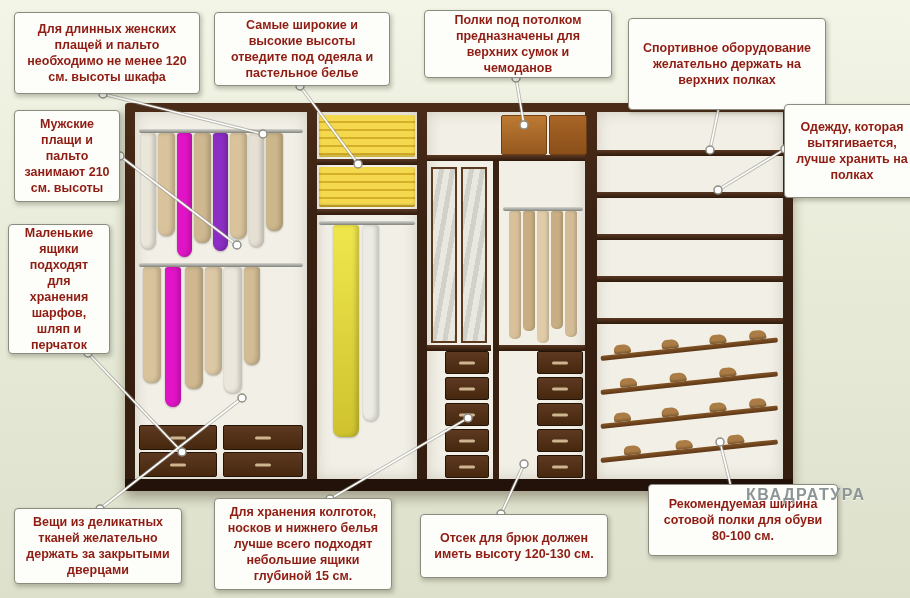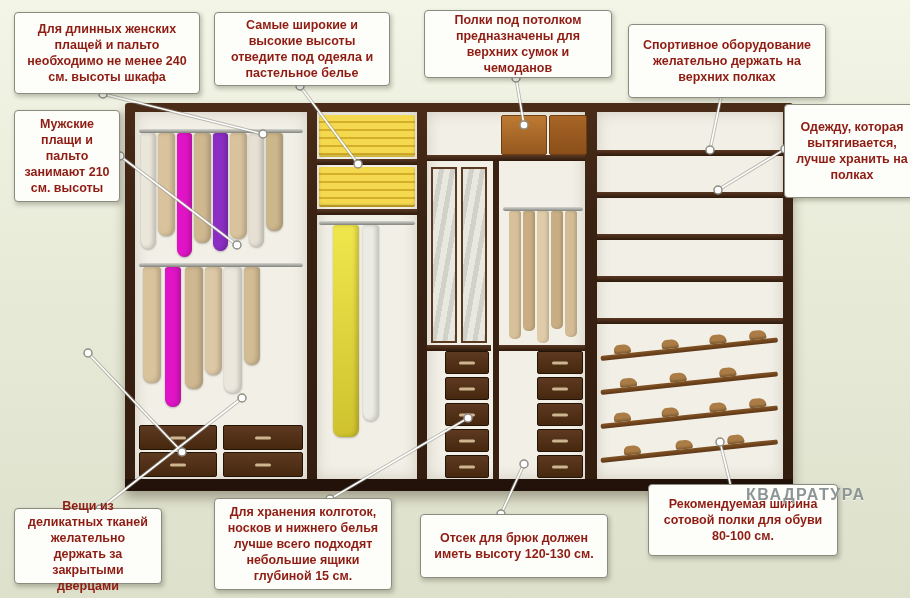--- a/index.html
+++ b/index.html
@@ -208,38 +208,41 @@
           <circle cx="468" cy="418" r="4"></circle>
         <circle cx="501" cy="514" r="4"></circle>
           <circle cx="524" cy="464" r="4"></circle>
         <circle cx="737" cy="511" r="4"></circle>
           <circle cx="720" cy="442" r="4"></circle>
       </g>
     </g>
   </svg>
 
   <div class="callout" style="left:14px;top:12px;width:186px;height:82px;">
-    <span>Для длинных женских плащей и пальто необходимо не менее 240 см. высоты шкафа</span>
+    <span>Для длинных женских плащей и пальто необходимо не менее 120 см. высоты шкафа</span>
   </div>
   <div class="callout" style="left:214px;top:12px;width:176px;height:74px;">
     <span>Самые широкие и высокие высоты отведите под одеяла и пастельное белье</span>
   </div>
   <div class="callout" style="left:424px;top:10px;width:188px;height:68px;">
     <span>Полки под потолком предназначены для верхних сумок и чемоданов</span>
   </div>
-  <div class="callout" style="left:628px;top:24px;width:198px;height:74px;">
+  <div class="callout" style="left:628px;top:18px;width:198px;height:92px;">
     <span>Спортивное оборудование желательно держать на верхних полках</span>
   </div>
   <div class="callout" style="left:14px;top:110px;width:106px;height:92px;">
     <span>Мужские плащи и пальто занимают 210 см. высоты</span>
   </div>
+  <div class="callout" style="left:8px;top:224px;width:102px;height:130px;">
+    <span>Маленькие ящики подходят для хранения шарфов, шляп и перчаток</span>
+  </div>
   <div class="callout" style="left:784px;top:104px;width:136px;height:94px;">
     <span>Одежду, которая вытягивается, лучше хранить на полках</span>
   </div>
-  <div class="callout" style="left:14px;top:508px;width:148px;height:76px;">
+  <div class="callout" style="left:14px;top:508px;width:168px;height:76px;">
     <span>Вещи из деликатных тканей желательно держать за закрытыми дверцами</span>
   </div>
   <div class="callout" style="left:214px;top:498px;width:178px;height:92px;">
     <span>Для хранения колготок, носков и нижнего белья лучше всего подходят небольшие ящики глубиной 15 см.</span>
   </div>
   <div class="callout" style="left:420px;top:514px;width:188px;height:64px;">
     <span>Отсек для брюк должен иметь высоту 120-130 см.</span>
   </div>
   <div class="callout" style="left:648px;top:484px;width:190px;height:72px;">
     <span>Рекомендуемая ширина сотовой полки для обуви 80-100 см.</span>

